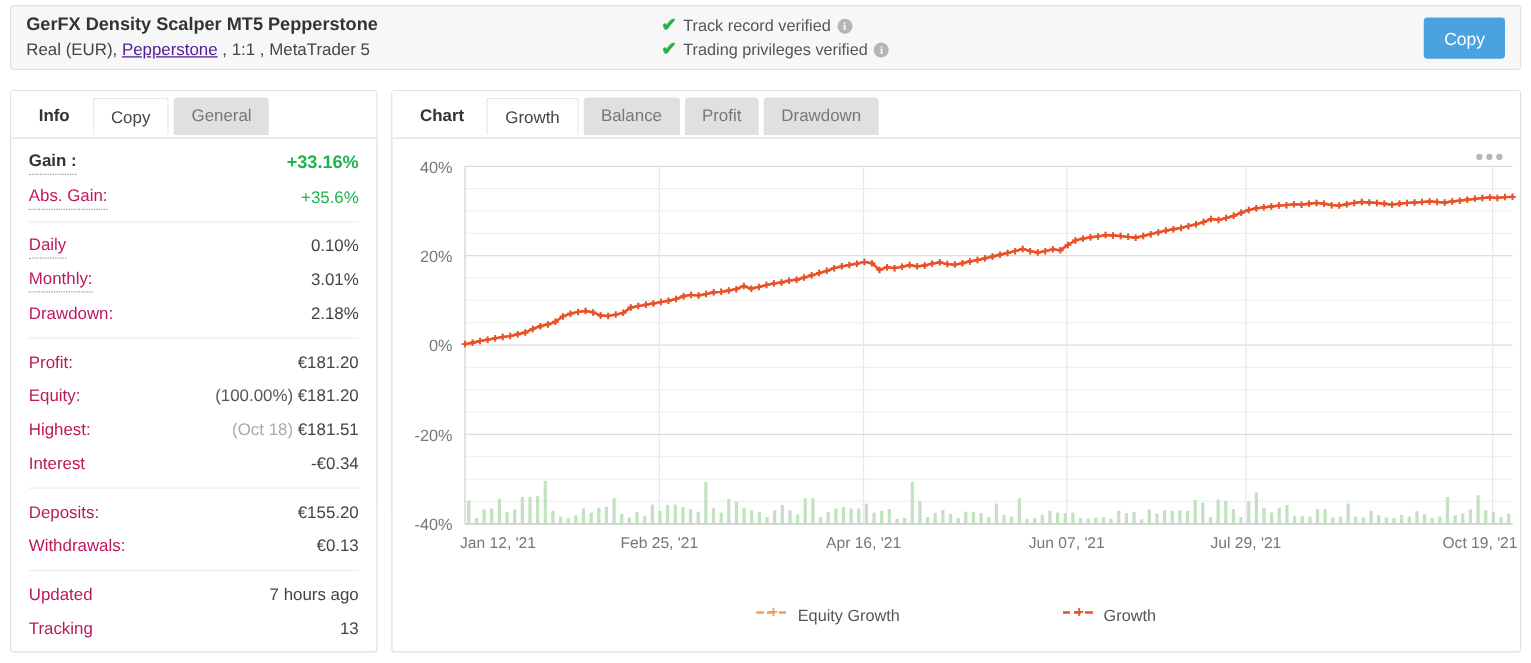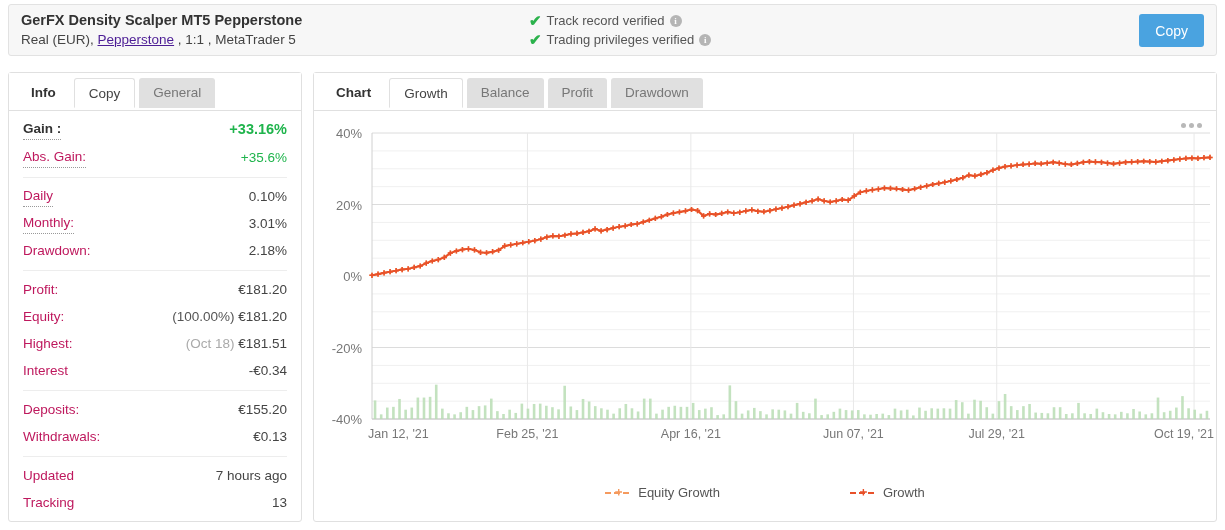--- a/index.html
+++ b/index.html
@@ -79,21 +79,21 @@
   
   .chart-body { position: relative; width: 100%; height: 411px; }
   .kebab { position: absolute; right: 14px; top: 12px; display: flex; gap: 3px; cursor: pointer; }
   .kebab i { display: block; width: 5px; height: 5px; border-radius: 50%; background: #b8b8b8; }
   .chart-svg-wrap { position: absolute; left: 0; top: 4px; width: 904px; height: 370px; }
   .legend {
     position: absolute; left: 0; right: 0; bottom: 22px;
     display: flex; justify-content: center; gap: 130px;
     font-size: 13px; color: #555;
   }
-  .legend-item { display: flex; align-items: center; gap: 7px; cursor: pointer; }
+  .legend-item { display: flex; gap: 7px; cursor: pointer; }
   .lg-mark { display: inline-block; width: 26px; height: 10px; position: relative; }
   .lg-mark::before {
     content: ""; position: absolute; left: 0; top: 4px; width: 26px; height: 2px;
     background: repeating-linear-gradient(to right, currentColor 0 6px, transparent 6px 9px);
   }
   .lg-mark::after {
     content: ""; position: absolute; left: 10px; top: 1px; width: 7px; height: 7px;
     background: currentColor;
     clip-path: polygon(40% 0,60% 0,60% 40%,100% 40%,100% 60%,60% 60%,60% 100%,40% 100%,40% 60%,0 60%,0 40%,40% 40%);
   }

